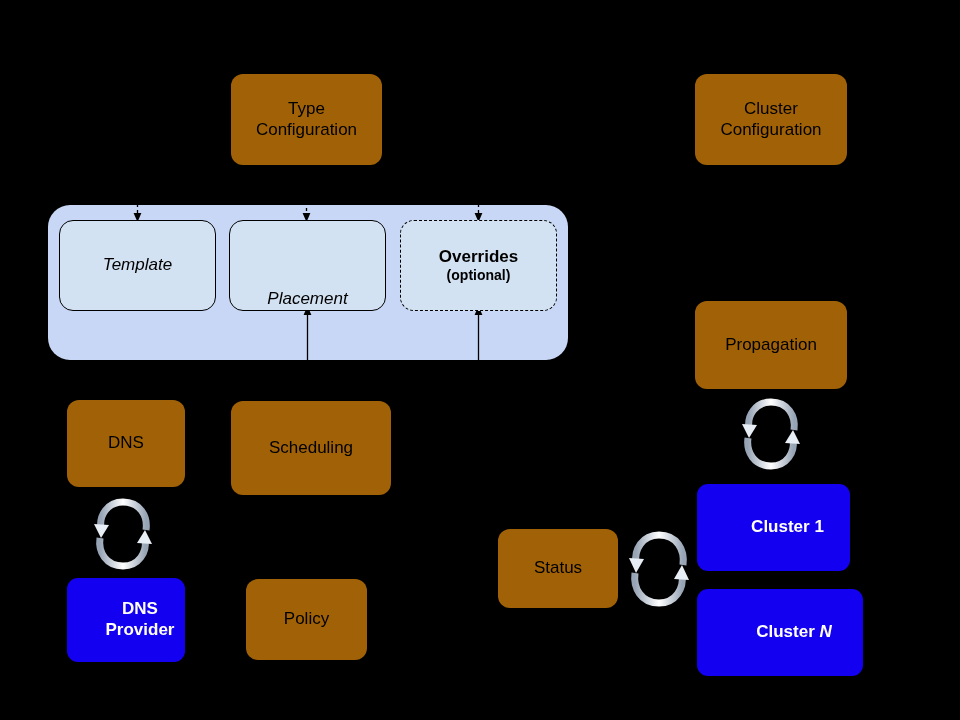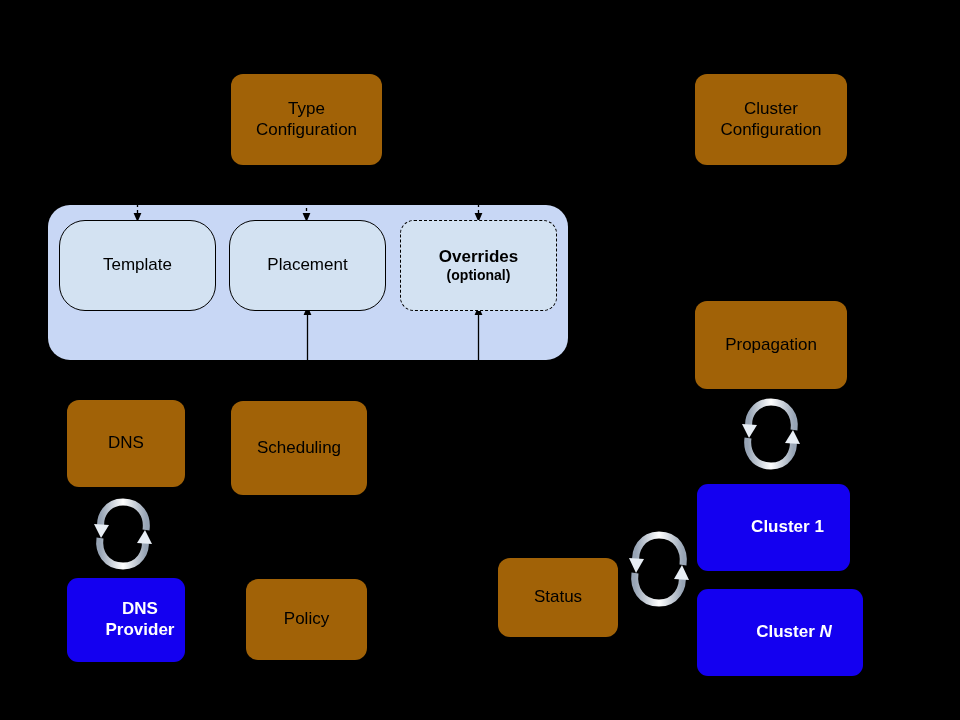--- a/index.html
+++ b/index.html
@@ -30,21 +30,22 @@
     background: #a16207;
     border-radius: 12px;
     font-size: 17px;
     z-index: 5;
     user-select: none;
   }
   .node.borderless { border: none; }
   .node.bordered {
     background: #d3e2f2;
     border: 1.3px solid #000000;
-    border-radius: 26px;
+    border-radius: 14px;
+    font-style: italic;
   }
   .node.dashed {
     background: #d3e2f2;
     border: 1.4px dashed #000000;
     border-radius: 14px;
   }
   .node.cluster {
     background: #1400f0;
     color: #ffffff;
     font-weight: bold;
@@ -137,21 +138,21 @@
     <span>
       <span>Cluster</span><br>
       <span>Configuration</span>
     </span>
   </div>
 
   <div class="node bordered" style="left:59px; top:220px; width:157px; height:91px;">
     <span>Template</span>
   </div>
 
-  <div class="node bordered" style="left:229px; top:220px; width:157px; height:91px;">
+  <div class="node bordered" style="left:229px; top:220px; width:157px; height:91px;align-items:flex-end;">
     <span>Placement</span>
   </div>
 
   <div class="node dashed" style="left:400px; top:220px; width:157px; height:91px;font-weight:bold;">
     <span>
       <span>Overrides</span>
       <span class="small">(optional)</span>
     </span>
   </div>
 
@@ -160,33 +161,33 @@
     <span>DNS</span>
   </div>
 
   <div class="node cluster" style="left:67px; top:578px; width:118px; height:84px;">
     <span>
       <span>DNS</span><br>
       <span>Provider</span>
     </span>
   </div>
 
-  <div class="node borderless" style="left:231px; top:401px; width:136px; height:94px;">
+  <div class="node borderless" style="left:231px; top:401px; width:160px; height:94px;">
     <span>Scheduling</span>
   </div>
 
   <div class="node borderless" style="left:246px; top:579px; width:121px; height:81px;">
     <span>Policy</span>
   </div>
 
   <div class="node borderless" style="left:695px; top:301px; width:152px; height:88px;">
     <span>Propagation</span>
   </div>
 
-  <div class="node borderless" style="left:498px; top:529px; width:120px; height:79px;margin-top:29px;">
+  <div class="node borderless" style="left:498px; top:529px; width:120px; height:79px;">
     <span>Status</span>
   </div>
 
   <div class="node cluster" style="left:697px; top:484px; width:153px; height:87px;">
     <span><span>Cluster </span><span>1</span></span>
   </div>
 
   <div class="node cluster" style="left:697px; top:589px; width:166px; height:87px;">
     <span><span>Cluster </span><span class="ital">N</span></span>
   </div>

